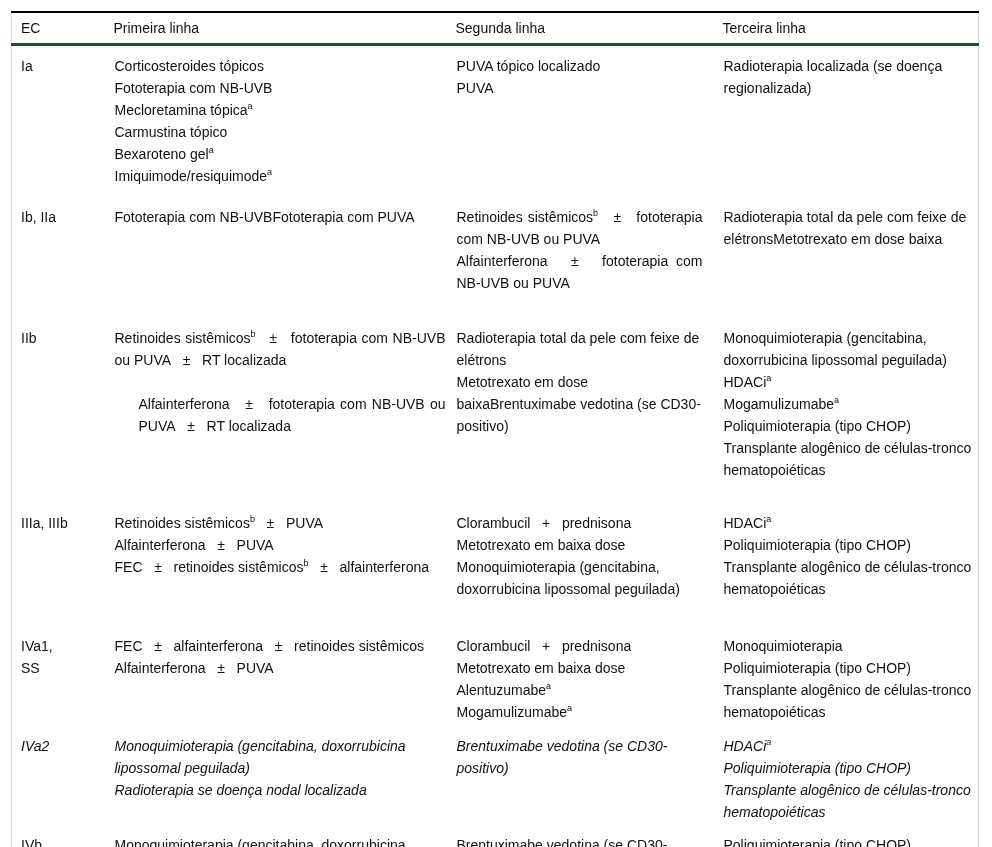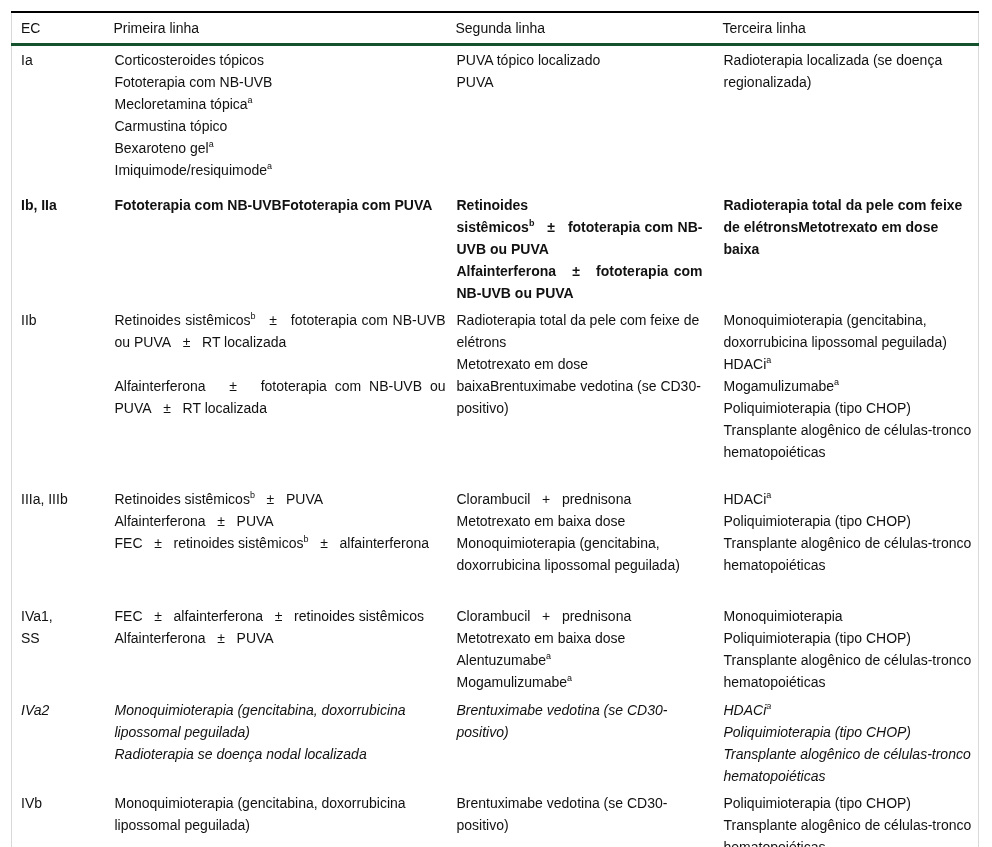--- a/index.html
+++ b/index.html
@@ -46,38 +46,38 @@
   }
   th.col-ec, td.col-ec { padding-left: 9px; }
   th.col-pri, td.col-pri { padding-right: 10px; }
   th.col-seg, td.col-seg { padding-right: 20px; }
   th.col-ter, td.col-ter { padding-right: 5px; }
 
   td {
     vertical-align: top;
     font-size: 14px;
     line-height: 22px;
-    padding-top: 3px;
+    padding-top: 9px;
     padding-bottom: 0;
   }
   td.col-ec { white-space: pre-line; }
 
   td p { margin: 0; }
-  td p.gap { margin-top: 22px; }
+  td p.gap { margin-top: 22px; margin-left: 24px; }
   td p.j { text-align: justify; }
 
   sup {
     font-size: 9px;
     line-height: 0;
     vertical-align: super;
   }
 
   
   tbody tr:nth-child(1) td { height: 142px; }
-  tbody tr:nth-child(2) td { height: 112px; font-weight: bold; }
+  tbody tr:nth-child(2) td { height: 112px; }
   tbody tr:nth-child(3) td { height: 176px; }
   tbody tr:nth-child(4) td { height: 114px; }
   tbody tr:nth-child(5) td { height: 91px; margin-top: 42px; }
   tbody tr:nth-child(6) td { height: 90px; font-style: italic; }
   tbody tr:nth-child(7) td { height: 58px; }
 </style>
 </head>
 <body>
 
 <div class="page">

